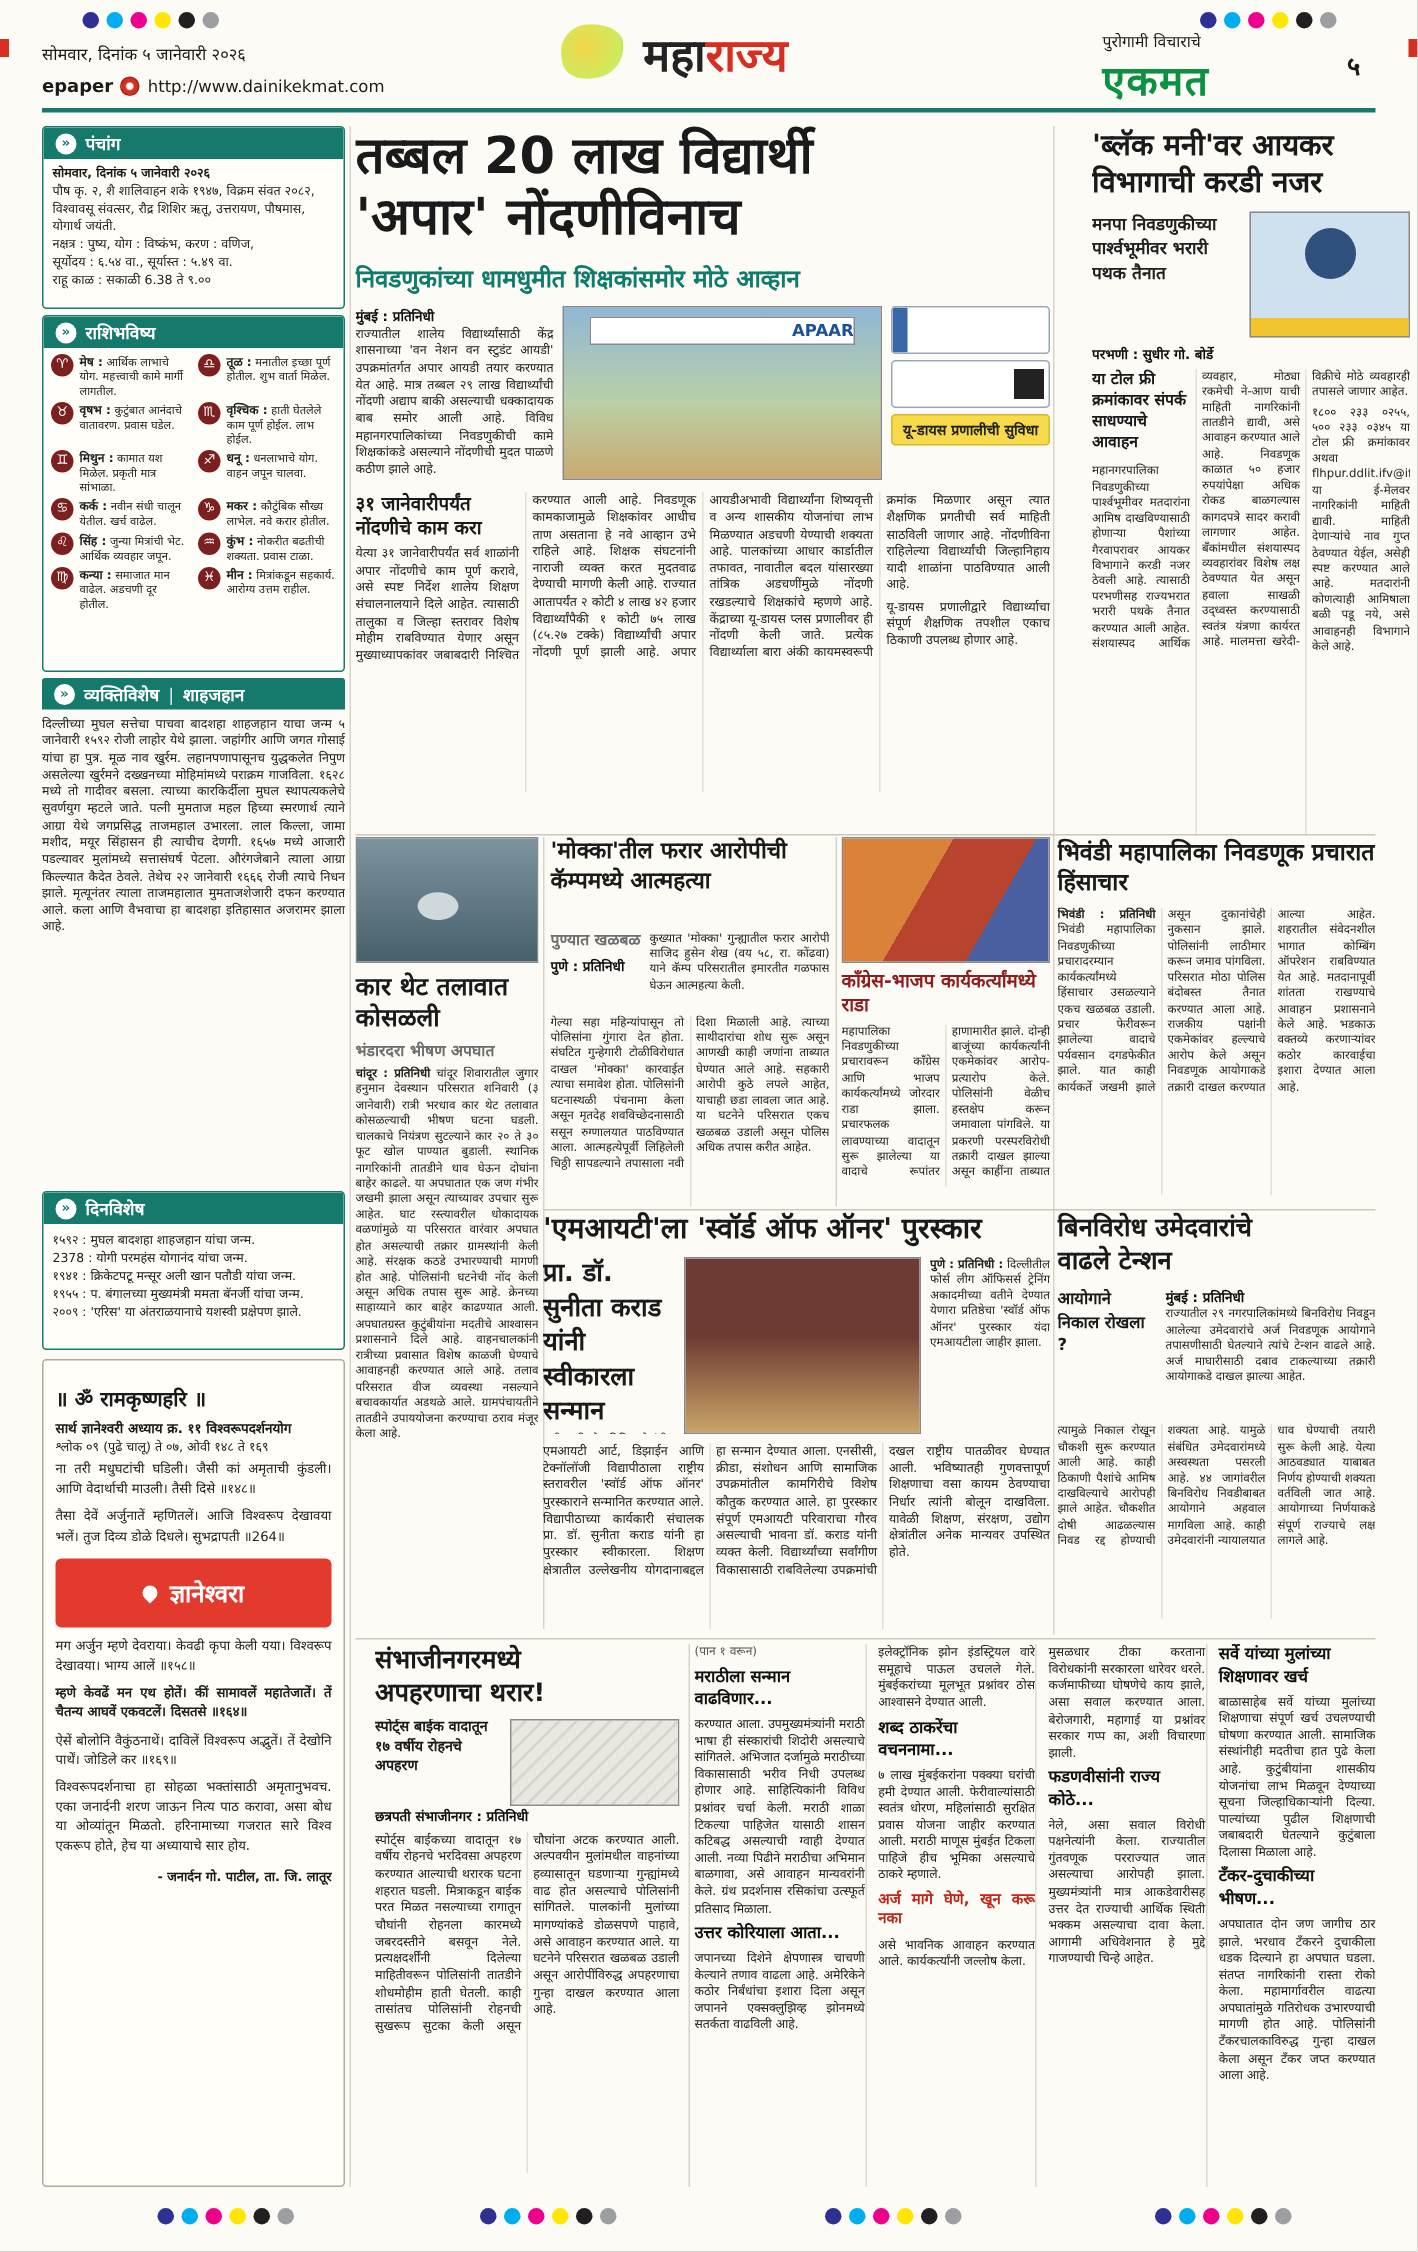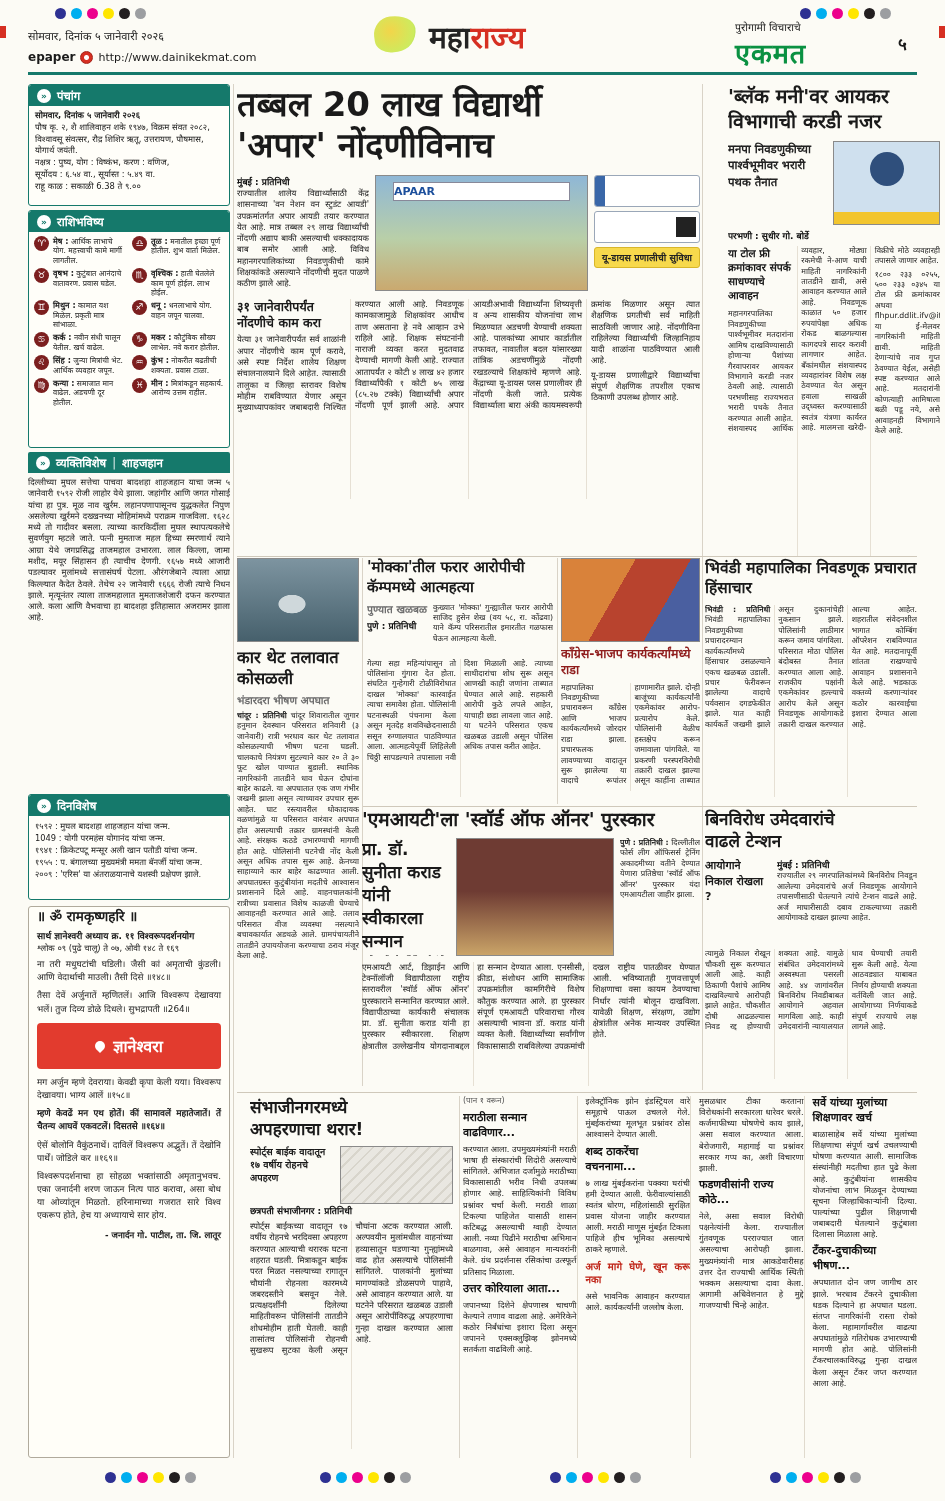--- a/index.html
+++ b/index.html
@@ -177,54 +177,55 @@
   </div>
   <div class="abs clip body-sm" style="left:28px;top:477px;width:202px;height:313px">दिल्लीच्या मुघल सत्तेचा पाचवा बादशहा शाहजहान याचा जन्म ५ जानेवारी १५९२ रोजी लाहोर येथे झाला. जहांगीर आणि जगत गोसाई यांचा हा पुत्र. मूळ नाव खुर्रम. लहानपणापासूनच युद्धकलेत निपुण असलेल्या खुर्रमने दख्खनच्या मोहिमांमध्ये पराक्रम गाजविला. १६२८ मध्ये तो गादीवर बसला. त्याच्या कारकिर्दीला मुघल स्थापत्यकलेचे सुवर्णयुग म्हटले जाते. पत्नी मुमताज महल हिच्या स्मरणार्थ त्याने आग्रा येथे जगप्रसिद्ध ताजमहाल उभारला. लाल किल्ला, जामा मशीद, मयूर सिंहासन ही त्याचीच देणगी. १६५७ मध्ये आजारी पडल्यावर मुलांमध्ये सत्तासंघर्ष पेटला. औरंगजेबाने त्याला आग्रा किल्ल्यात कैदेत ठेवले. तेथेच २२ जानेवारी १६६६ रोजी त्याचे निधन झाले. मृत्यूनंतर त्याला ताजमहालात मुमताजशेजारी दफन करण्यात आले. कला आणि वैभवाचा हा बादशहा इतिहासात अजरामर झाला आहे.</div>
 
   <section class="abs box clip" style="left:28px;top:794px;width:202px;height:106px">
     <div class="bar">
       <span class="ic">»</span>
       <span>दिनविशेष</span>
     </div>
     <div class="pad">
       <div class="din">१५९२ : मुघल बादशहा शाहजहान यांचा जन्म.</div>
-      <div class="din">1049 : योगी परमहंस योगानंद यांचा जन्म.</div>
+      <div class="din">2378 : योगी परमहंस योगानंद यांचा जन्म.</div>
       <div class="din">१९४१ : क्रिकेटपटू मन्सूर अली खान पतौडी यांचा जन्म.</div>
       <div class="din">१९५५ : प. बंगालच्या मुख्यमंत्री ममता बॅनर्जी यांचा जन्म.</div>
       <div class="din">२००९ : 'एरिस' या अंतराळयानाचे यशस्वी प्रक्षेपण झाले.</div>
     </div>
   </section>
 
-  <section class="abs clip" style="left:28px;top:906px;width:202px;height:552px;border:1px solid #b0aa9c;border-radius:3px;padding:0 8px;background:#fffef8">
+  <section class="abs clip" style="left:28px;top:906px;width:202px;height:552px;border:1px solid #b0aa9c;border-radius:3px;padding:16px 8px;background:#fffef8">
     <div class="b c" style="font-size:13.5px">॥ ॐ रामकृष्णहरि ॥</div>
     <div class="b c" style="font-size:9px;margin-top:4px">सार्थ ज्ञानेश्वरी अध्याय क्र. ११ विश्वरूपदर्शनयोग</div>
     <div class="c" style="font-size:8.4px">श्लोक ०९ (पुढे चालू) ते ०७, ओवी १४८ ते १६९</div>
     <div class="verse">ना तरी मधुघटांची घडिली। जैसी कां अमृताची कुंडली। आणि वेदार्थाची माउली। तैसी दिसे ॥१४८॥</div>
     <div class="verse">तैसा देवें अर्जुनातें म्हणितलें। आजि विश्वरूप देखावया भलें। तुज दिव्य डोळे दिधले। सुभद्रापती ॥264॥</div>
     <div class="adbox">
       <span class="pin"></span>
       <span class="b" style="font-size:16px">ज्ञानेश्वरा</span>
     </div>
     <div class="verse">मग अर्जुन म्हणे देवराया। केवढी कृपा केली यया। विश्वरूप देखावया। भाग्य आलें ॥१५८॥</div>
     <div class="verse b">म्हणे केवढें मन एथ होतें। कीं सामावलें महातेजातें। तें चैतन्य आघवें एकवटलें। दिसतसे ॥१६४॥</div>
     <div class="verse">ऐसें बोलोनि वैकुंठनाथें। दाविलें विश्वरूप अद्भुतें। तें देखोनि पार्थें। जोडिले कर ॥१६९॥</div>
     <div class="verse">विश्वरूपदर्शनाचा हा सोहळा भक्तांसाठी अमृतानुभवच. एका जनार्दनी शरण जाऊन नित्य पाठ करावा, असा बोध या ओव्यांतून मिळतो. हरिनामाच्या गजरात सारे विश्व एकरूप होते, हेच या अध्यायाचे सार होय.</div>
     <div class="b" style="font-size:8.6px;text-align:right;margin-top:6px">- जनार्दन गो. पाटील, ता. जि. लातूर</div>
   </section>
 
   <article class="abs clip" style="left:237px;top:84px;width:463px;height:472px">
     <h1 class="c" style="font-size:34px;line-height:1.22">तब्बल 20 लाख विद्यार्थी</h1>
     <h1 class="c" style="font-size:34px;line-height:1.22">'अपार' नोंदणीविनाच</h1>
+    <div class="deck c" style="font-size:16px;margin-top:7px">निवडणुकांच्या धामधुमीत शिक्षकांसमोर मोठे आव्हान</div>
     <div style="display:flex;gap:6px;margin-top:8px;height:116px">
       <div style="width:132px" class="clip">
         <div class="byline">मुंबई : प्रतिनिधी</div>
         <div class="body-sm">राज्यातील शालेय विद्यार्थ्यांसाठी केंद्र शासनाच्या 'वन नेशन वन स्टुडंट आयडी' उपक्रमांतर्गत अपार आयडी तयार करण्यात येत आहे. मात्र तब्बल २९ लाख विद्यार्थ्यांची नोंदणी अद्याप बाकी असल्याची धक्कादायक बाब समोर आली आहे. विविध महानगरपालिकांच्या निवडणुकीची कामे शिक्षकांकडे असल्याने नोंदणीची मुदत पाळणे कठीण झाले आहे.</div>
       </div>
       <div class="photo" style="flex:1;position:relative;background:linear-gradient(180deg,#8fb7d6 0%,#b9cfa8 55%,#caa96f 100%)">
-        <div style="position:absolute;left:8%;top:6px;width:84%;background:#fff;border:1px solid #889;text-align:left;font-weight:700;font-size:11px;color:#1c4f9c;padding:2px 0">APAAR</div>
+        <div style="position:absolute;left:8%;top:6px;width:84%;background:#fff;border:1px solid #889;text-align:right;font-weight:700;font-size:11px;color:#1c4f9c;padding:2px 0">APAAR</div>
       </div>
       <div style="width:106px;display:flex;flex-direction:column;gap:4px">
         <div class="card" style="height:32px">
             <span style="position:absolute;left:0;top:0;width:10px;height:100%;background:#3a67a8"></span>
           </div>
         <div class="card" style="height:32px">
             <span style="position:absolute;right:3px;top:5px;width:20px;height:20px;background:#222"></span>
           </div>
         <div class="ybox">यू-डायस प्रणालीची सुविधा</div>
       </div>
@@ -258,21 +259,21 @@
     <h3 class="c" style="font-size:16.5px;line-height:1.3;margin-top:5px">कार थेट तलावात कोसळली</h3>
     <div class="gray-sub c" style="font-size:10.5px;margin-top:3px">भंडारदरा भीषण अपघात</div>
     <div class="body-xs clip" style="margin-top:4px;height:360px">
       <span class="b">चांदूर : प्रतिनिधी</span>
       <span>चांदूर शिवारातील जुगार हनुमान देवस्थान परिसरात शनिवारी (३ जानेवारी) रात्री भरधाव कार थेट तलावात कोसळल्याची भीषण घटना घडली. चालकाचे नियंत्रण सुटल्याने कार २० ते ३० फूट खोल पाण्यात बुडाली. स्थानिक नागरिकांनी तातडीने धाव घेऊन दोघांना बाहेर काढले. या अपघातात एक जण गंभीर जखमी झाला असून त्याच्यावर उपचार सुरू आहेत. घाट रस्त्यावरील धोकादायक वळणांमुळे या परिसरात वारंवार अपघात होत असल्याची तक्रार ग्रामस्थांनी केली आहे. संरक्षक कठडे उभारण्याची मागणी होत आहे. पोलिसांनी घटनेची नोंद केली असून अधिक तपास सुरू आहे. क्रेनच्या साहाय्याने कार बाहेर काढण्यात आली. अपघातग्रस्त कुटुंबीयांना मदतीचे आश्वासन प्रशासनाने दिले आहे. वाहनचालकांनी रात्रीच्या प्रवासात विशेष काळजी घेण्याचे आवाहनही करण्यात आले आहे. तलाव परिसरात वीज व्यवस्था नसल्याने बचावकार्यात अडथळे आले. ग्रामपंचायतीने तातडीने उपाययोजना करण्याचा ठराव मंजूर केला आहे.</span>
     </div>
   </article>
 
   <article class="abs clip" style="left:367px;top:558px;width:186px;height:246px">
     <h3 class="c" style="font-size:15px;line-height:1.32">'मोक्का'तील फरार आरोपीची कॅम्पमध्ये आत्महत्या</h3>
-    <div style="display:flex;gap:6px;margin-top:5px">
+    <div style="display:flex;gap:6px;margin-top:23px">
       <div style="width:60px">
         <div class="gray-sub" style="font-size:10.5px;line-height:1.3">पुण्यात खळबळ</div>
         <div class="byline" style="margin-top:3px">पुणे : प्रतिनिधी</div>
       </div>
       <div class="body-xs clip" style="flex:1;height:52px">कुख्यात 'मोक्का' गुन्ह्यातील फरार आरोपी साजिद हुसेन शेख (वय ५८, रा. कोंढवा) याने कॅम्प परिसरातील इमारतीत गळफास घेऊन आत्महत्या केली.</div>
     </div>
     <div class="cols2 body-xs clip" style="margin-top:4px;height:138px">गेल्या सहा महिन्यांपासून तो पोलिसांना गुंगारा देत होता. संघटित गुन्हेगारी टोळीविरोधात दाखल 'मोक्का' कारवाईत त्याचा समावेश होता. पोलिसांनी घटनास्थळी पंचनामा केला असून मृतदेह शवविच्छेदनासाठी ससून रुग्णालयात पाठविण्यात आला. आत्महत्येपूर्वी लिहिलेली चिठ्ठी सापडल्याने तपासाला नवी दिशा मिळाली आहे. त्याच्या साथीदारांचा शोध सुरू असून आणखी काही जणांना ताब्यात घेण्यात आले आहे. सहकारी आरोपी कुठे लपले आहेत, याचाही छडा लावला जात आहे. या घटनेने परिसरात एकच खळबळ उडाली असून पोलिस अधिक तपास करीत आहेत.</div>
   </article>
 
   <article class="abs clip" style="left:561px;top:558px;width:139px;height:246px">

